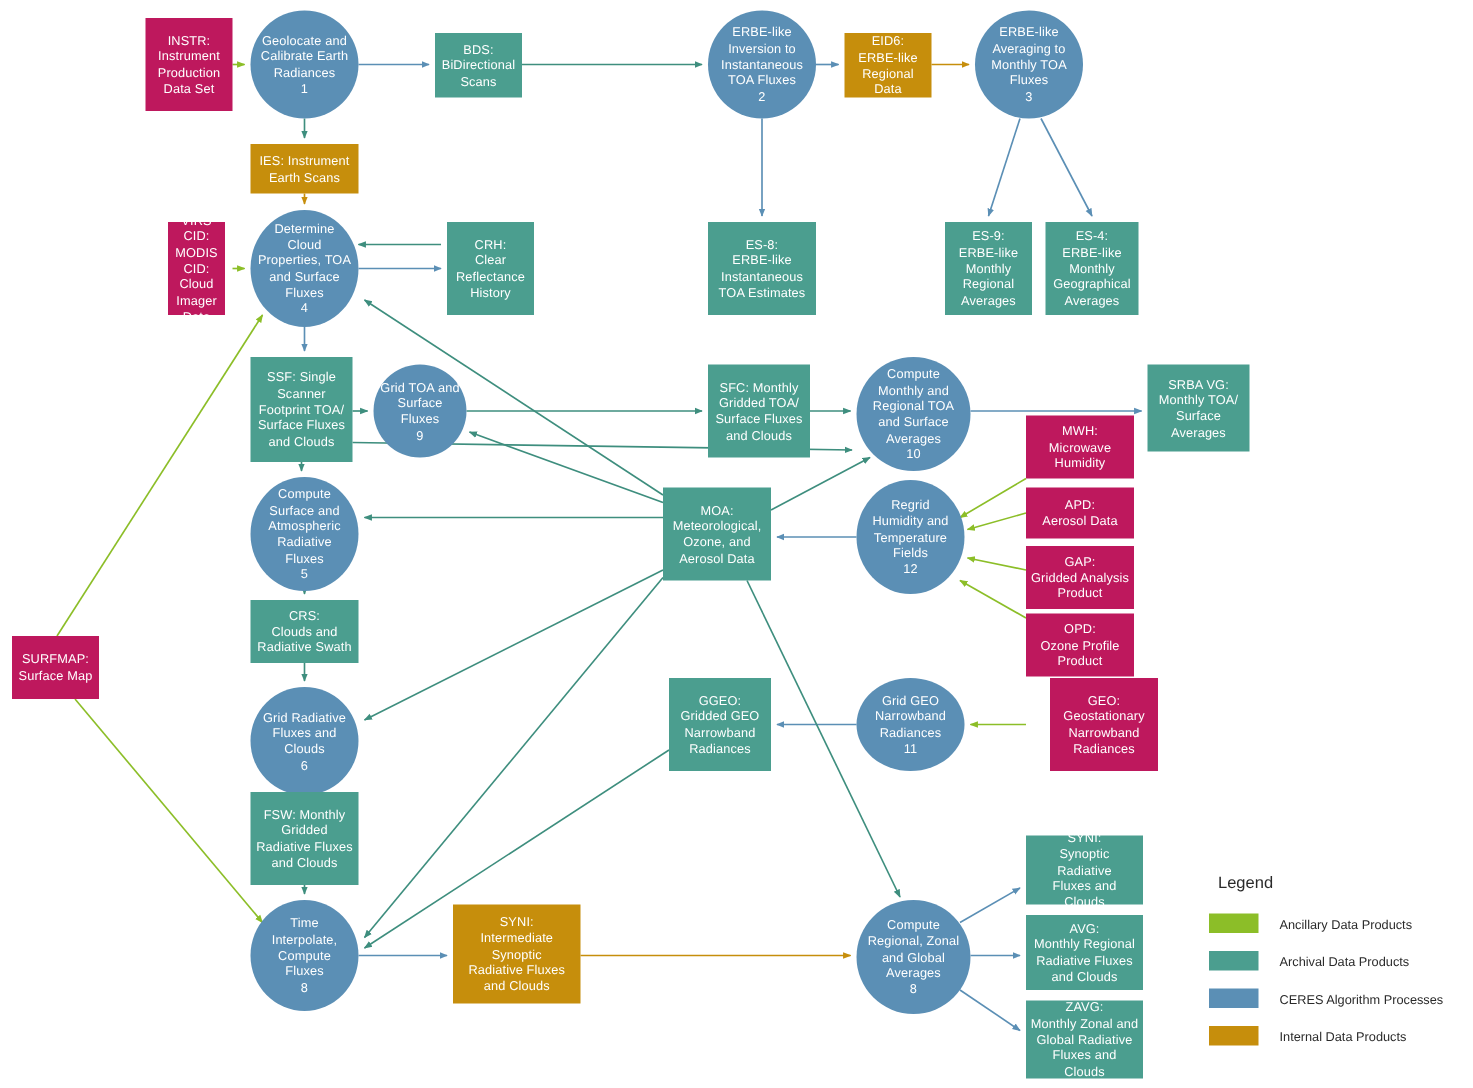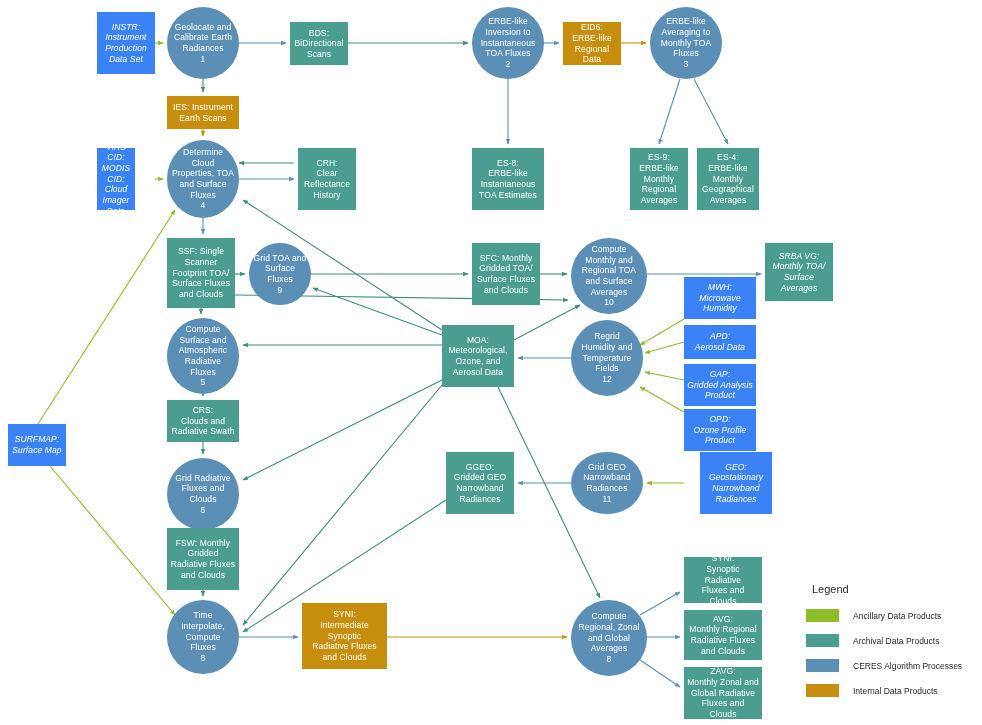--- a/index.html
+++ b/index.html
@@ -39,21 +39,21 @@
     padding: 2px 3px;
     z-index: 5;
     letter-spacing: 0.1px;
   }
   .node .lbl {
     display: block;
     white-space: pre-line;
   }
   .rect { border-radius: 0; }
   .circle { border-radius: 50%; }
-  .ancillary  { background: #3b82f6; font-style: italic; }
+  .ancillary  { background: #be185d; }
   .archival   { background: #4B9E8F; }
   .process    { background: #5B8FB5; }
   .internal   { background: #C68E0C; }
 
   
   #legend {
     position: absolute;
     left: 806px;
     top: 583px;
     width: 176px;
@@ -182,21 +182,21 @@
         <span class="lbl">ERBE-like
 Averaging to
 Monthly TOA
 Fluxes
 3</span>
       </div>
       <div class="node internal rect" style="left: 167px; top: 96px; width: 72px; height: 33px;">
         <span class="lbl">IES: Instrument
 Earth Scans</span>
       </div>
-      <div class="node ancillary rect" style="left: 97px; top: 148px; width: 38px; height: 62px;">
+      <div class="node ancillary rect" style="left: 112px; top: 148px; width: 38px; height: 62px;">
         <span class="lbl">VIRS CID:
 MODIS CID:
 Cloud Imager
 Data</span>
       </div>
       <div class="node process circle" style="left: 167px; top: 140px; width: 72px; height: 78px;">
         <span class="lbl">Determine
 Cloud
 Properties, TOA
 and Surface
@@ -248,21 +248,21 @@
 and Clouds</span>
       </div>
       <div class="node process circle" style="left: 571px; top: 238px; width: 76px; height: 76px;">
         <span class="lbl">Compute
 Monthly and
 Regional TOA
 and Surface
 Averages
 10</span>
       </div>
-      <div class="node archival rect" style="left: 765px; top: 243px; width: 68px; height: 58px; font-style: italic;">
+      <div class="node archival rect" style="left: 765px; top: 243px; width: 68px; height: 58px;">
         <span class="lbl">SRBA VG:
 Monthly TOA/
 Surface
 Averages</span>
       </div>
       <div class="node ancillary rect" style="left: 684px; top: 277px; width: 72px; height: 42px;">
         <span class="lbl">MWH:
 Microwave
 Humidity</span>
       </div>

